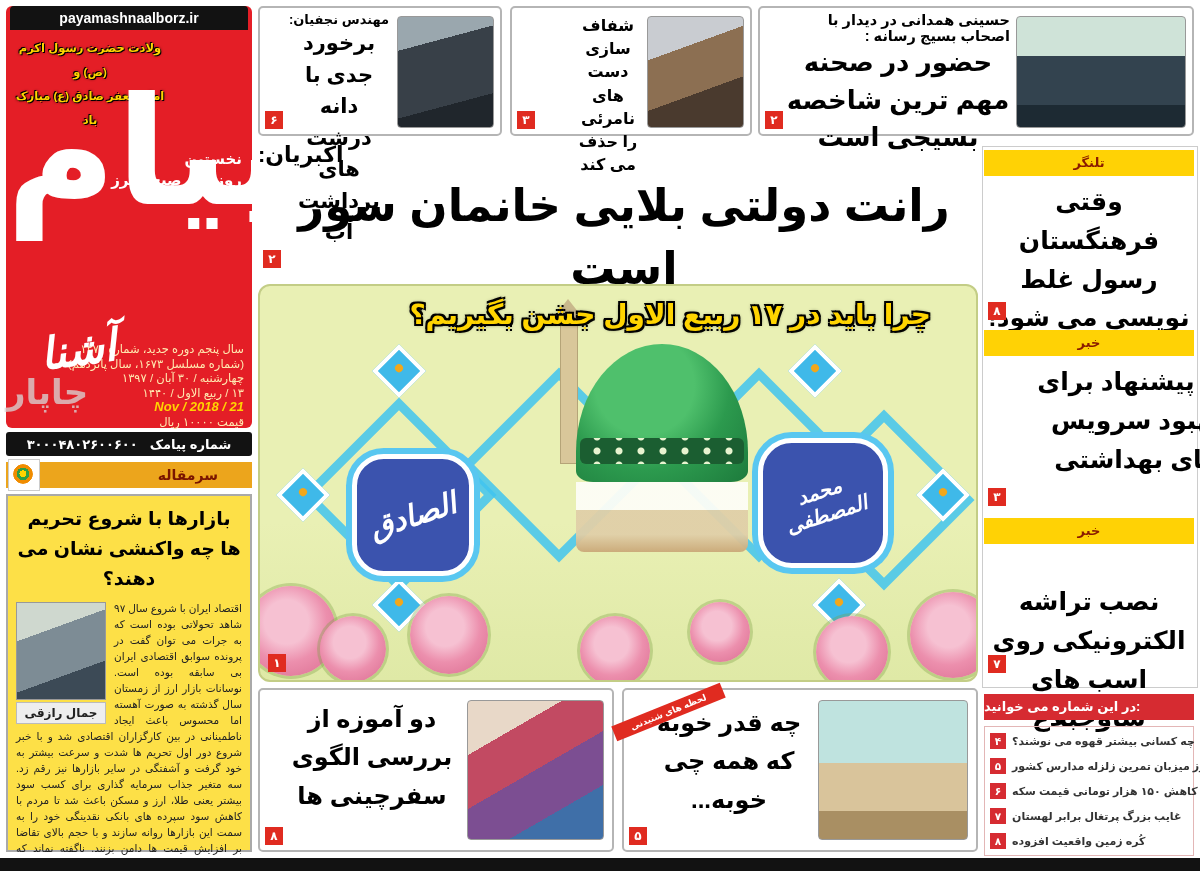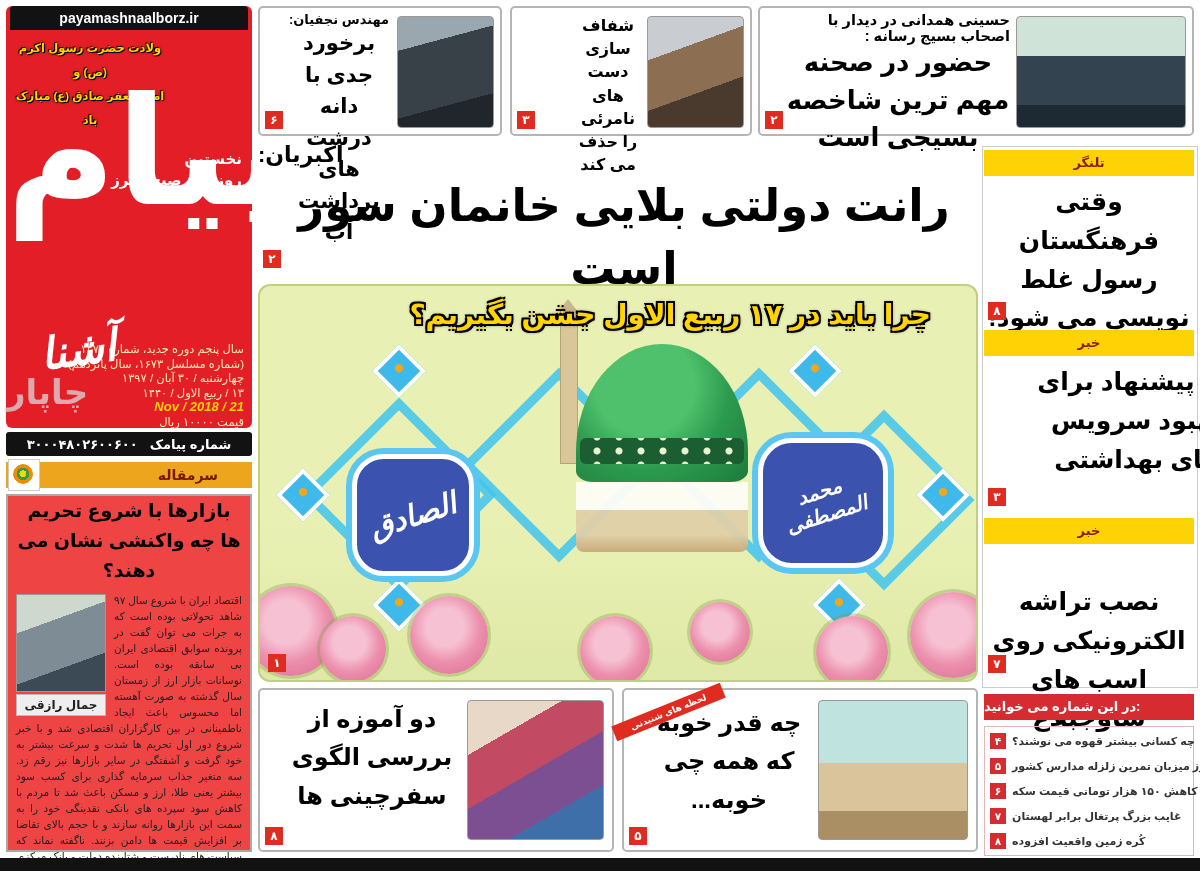--- a/index.html
+++ b/index.html
@@ -21,22 +21,22 @@
   #issue-info{position:absolute;right:8px;top:336px;text-align:right;color:#ffe9b0;font-size:11.5px;line-height:14.5px;}
   #issue-info .en-date{color:#ffd400;font-weight:bold;font-size:13px;font-style:italic;}
   #sms-bar{position:absolute;left:6px;top:432px;width:246px;height:24px;background:#121212;color:#fff;
     display:flex;direction:rtl;justify-content:center;align-items:center;gap:12px;font-size:13px;font-weight:bold;border-radius:3px;}
   
   #edit-bar{position:absolute;left:6px;top:462px;width:246px;height:26px;background:#eca51c;}
   #edit-bar .label{position:absolute;right:34px;top:0;line-height:26px;color:#7a1500;font-size:14px;font-weight:bold;}
   #edit-logo{position:absolute;left:2px;top:-3px;width:30px;height:30px;background:#fff;border:1px solid #ccc;}
   #edit-logo .c{position:absolute;left:4px;top:4px;width:20px;height:20px;border-radius:50%;
     background:radial-gradient(circle at 50% 50%,#ffd400 0 25%,#2f9e44 25% 45%,#f08c00 45% 70%,#fff 70%);}
-  #editorial{position:absolute;left:6px;top:494px;width:246px;height:358px;background:#ef4444;border:2px solid #a9a9a9;
-    box-sizing:border-box;padding:0 8px 6px;}
+  #editorial{position:absolute;left:6px;top:494px;width:246px;height:358px;background:#fde047;border:2px solid #a9a9a9;
+    box-sizing:border-box;padding:8px 8px 6px;}
   #editorial .title{text-align:center;font-size:19px;font-weight:bold;line-height:30px;color:#000;}
   #editorial .body-wrap{margin-top:6px;font-size:10.5px;line-height:16px;text-align:justify;color:#222;}
   #author-photo{float:left;width:88px;height:96px;margin:2px 8px 2px 0;
     background:linear-gradient(160deg,#cfd8cf 0 30%,#7d8c95 30% 70%,#3c4a56 70%);border:1px solid #999;}
   #author-name{float:left;clear:left;width:88px;margin:0 8px 4px 0;background:#eee;border:1px solid #bbb;
     text-align:center;font-size:12px;font-weight:bold;line-height:20px;}
   
   .story-box{position:absolute;background:#fff;border:2px solid #b5b5b5;border-radius:5px;box-sizing:border-box;}
   .badge{position:absolute;left:5px;bottom:5px;width:18px;height:18px;background:#e02b20;color:#fff;
     font-size:12px;font-weight:bold;text-align:center;line-height:18px;}

